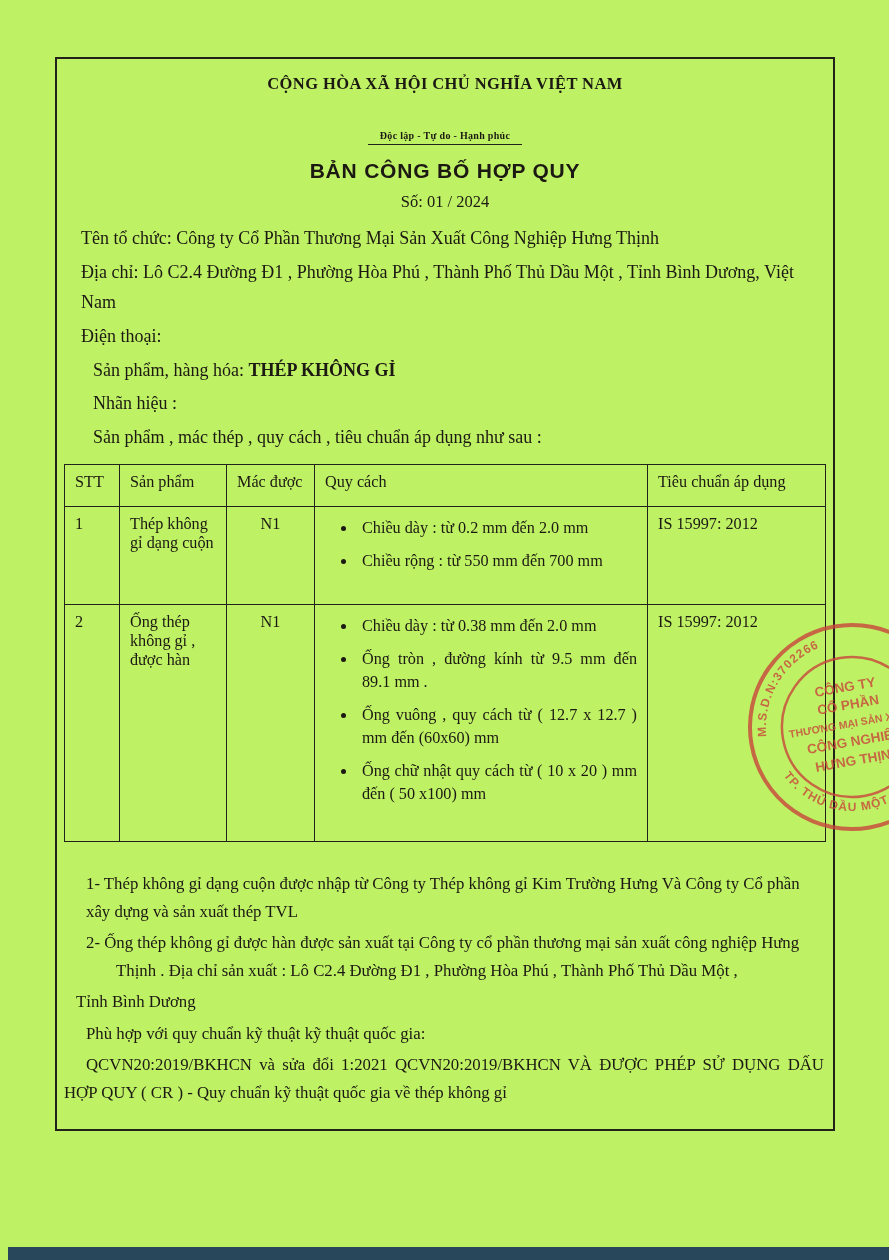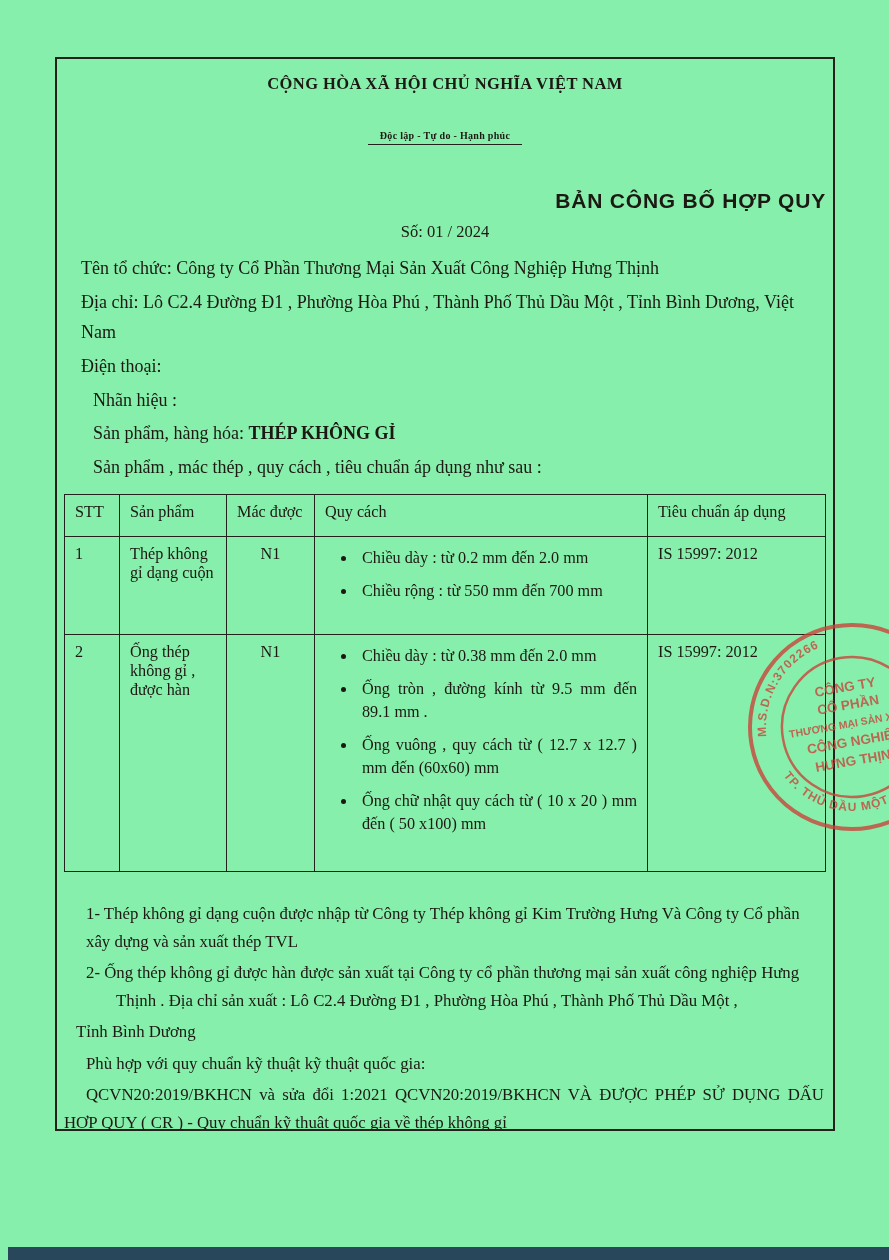--- a/index.html
+++ b/index.html
@@ -6,21 +6,21 @@
   body {
     width: 889px; height: 1260px;
     background: #f3f1ec;
     font-family: "Liberation Serif", "DejaVu Serif", serif;
     color: #1c1812;
   }
   .page {
     position: relative;
     width: 889px; height: 1260px;
     overflow: hidden;
-    background: #86efac;
+    background: #bef264;
   }
   .frame {
     position: absolute;
     left: 55px; top: 57px;
     width: 780px; height: 1074px;
     border: 2px solid #23211c;
     box-sizing: border-box;
     padding: 15px 7px 0 7px;
     overflow: hidden;
   }
@@ -28,24 +28,24 @@
   .nat-title {
     font-weight: bold; font-size: 16.5px; letter-spacing: .4px;
   }
   .nat-motto {
     display: inline-block;
     font-weight: bold; font-size: 10px; letter-spacing: .3px;
     margin-top: 18px; padding: 0 12px 3px 12px;
     border-bottom: 1.7px solid #23211c;
   }
   .doc-title {
-    text-align: right;
+    text-align: center;
     font-family: "Liberation Sans", "DejaVu Sans", sans-serif;
     font-size: 21px; font-weight: bold; letter-spacing: .8px;
-    margin: 44px 0 0 0;
+    margin: 14px 0 0 0;
   }
   .doc-number { text-align: center; font-size: 16.5px; margin-top: 9px; }
   .para {
     font-size: 18px; line-height: 1.66;
     margin: 4px; padding-left: 13px;
   }
   .para.first { margin-top: 12px; }
   .para.ind { padding-left: 25px; }
   .bold { font-weight: bold; }
 
@@ -124,22 +124,22 @@
       <br>
       <span class="nat-motto">Độc lập - Tự do - Hạnh phúc</span>
     </div>
 
     <h1 class="doc-title">BẢN CÔNG BỐ HỢP QUY</h1>
     <div class="doc-number">Số: 01 / 2024</div>
 
     <p class="para first">Tên tổ chức: Công ty Cổ Phần Thương Mại Sản Xuất Công Nghiệp Hưng Thịnh</p>
     <p class="para">Địa chỉ: Lô C2.4 Đường Đ1 , Phường Hòa Phú , Thành Phố Thủ Dầu Một , Tỉnh Bình Dương, Việt Nam</p>
     <p class="para">Điện thoại:</p>
+    <p class="para ind"><span>Sản phẩm, hàng hóa: </span><span class="bold">THÉP KHÔNG GỈ</span></p>
     <p class="para ind">Nhãn hiệu :</p>
-    <p class="para ind"><span>Sản phẩm, hàng hóa: </span><span class="bold">THÉP KHÔNG GỈ</span></p>
     <p class="para ind">Sản phẩm , mác thép , quy cách , tiêu chuẩn áp dụng như sau :</p>
 
     <table class="spec-table">
       <colgroup>
         <col style="width:55px">
         <col style="width:107px">
         <col style="width:88px">
         <col style="width:333px">
         <col>
       </colgroup>

